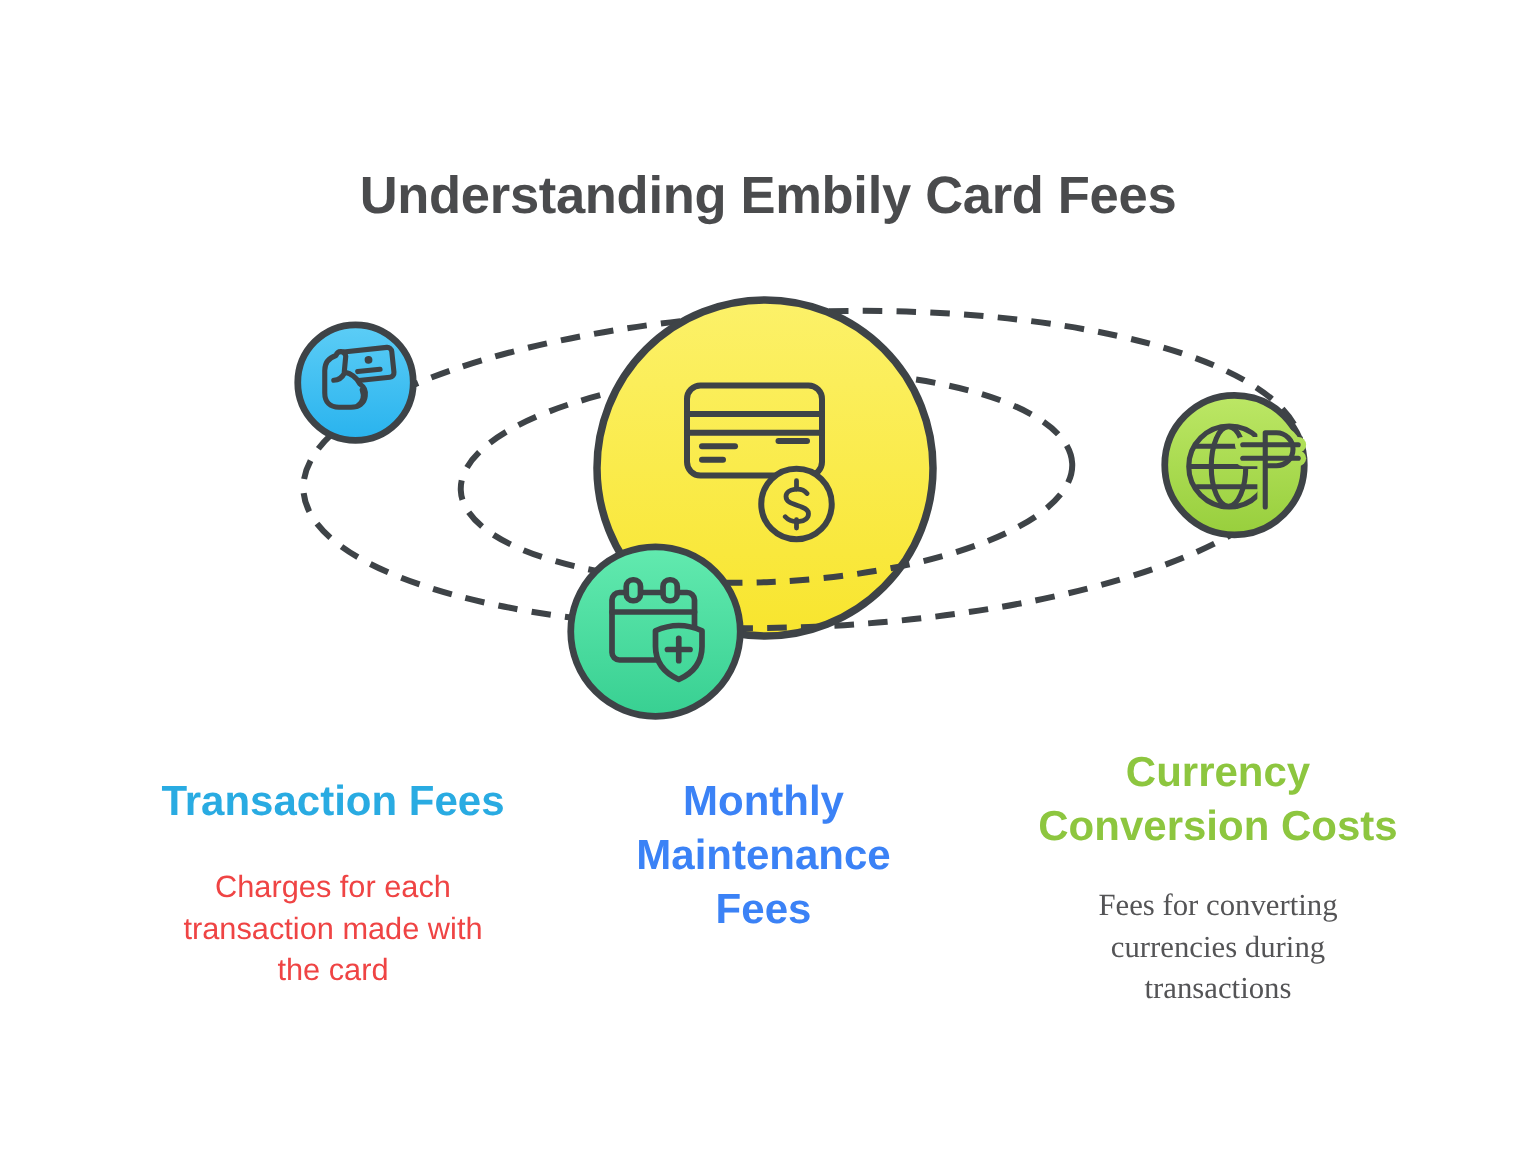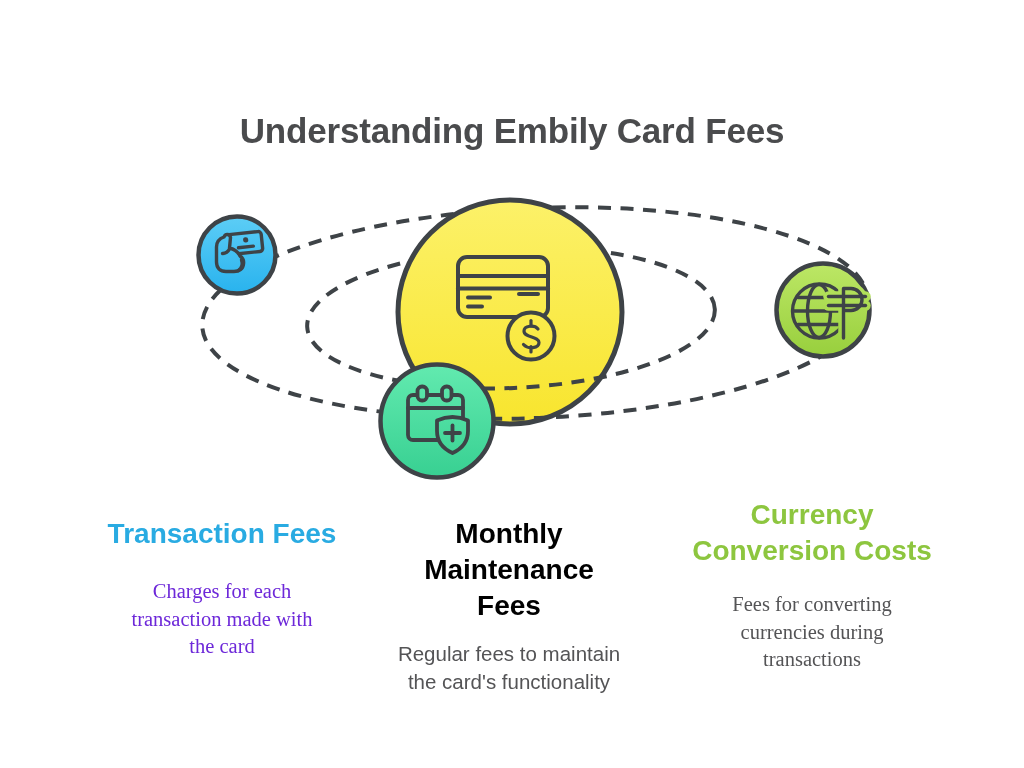--- a/index.html
+++ b/index.html
@@ -135,31 +135,29 @@
     <g stroke="#3E4347" stroke-width="3.4">
       <path d="M 843.5,338 V 288.5 h 7.5 a 11,11 0 0 1 0,22 h -7.5"></path>
       <line x1="828.5" y1="296.5" x2="865.5" y2="296.5"></line>
       <line x1="828.5" y1="305.5" x2="865.5" y2="305.5"></line>
     </g>
   </g>
 </svg>
 
 <div class="col col-transaction">
   <div class="col-heading" style="color: rgb(41, 171, 226);">Transaction Fees</div>
-  <div class="col-body" style="color: #6d28d9; font-family: Liberation Serif, serif;">Charges for each
+  <div class="col-body" style="color: #ef4444;">Charges for each
 transaction made with
 the card</div>
 </div>
 
 <div class="col col-maintenance">
-  <div class="col-heading" style="color: #000000;">Monthly
+  <div class="col-heading" style="color: #3b82f6;">Monthly
 Maintenance
 Fees</div>
-  <div class="col-body" style="color: rgb(84, 84, 86);">Regular fees to maintain
-the card's functionality</div>
 </div>
 
 <div class="col col-currency">
   <div class="col-heading" style="color: rgb(141, 198, 63);">Currency
 Conversion Costs</div>
   <div class="col-body" style="color: rgb(84, 84, 86);">Fees for converting
 currencies during
 transactions</div>
 </div>
 

